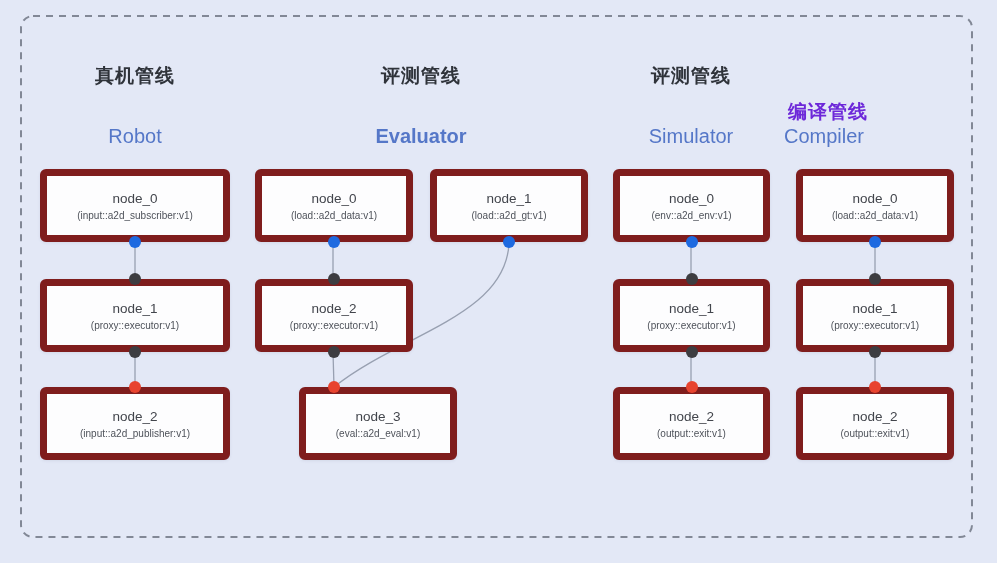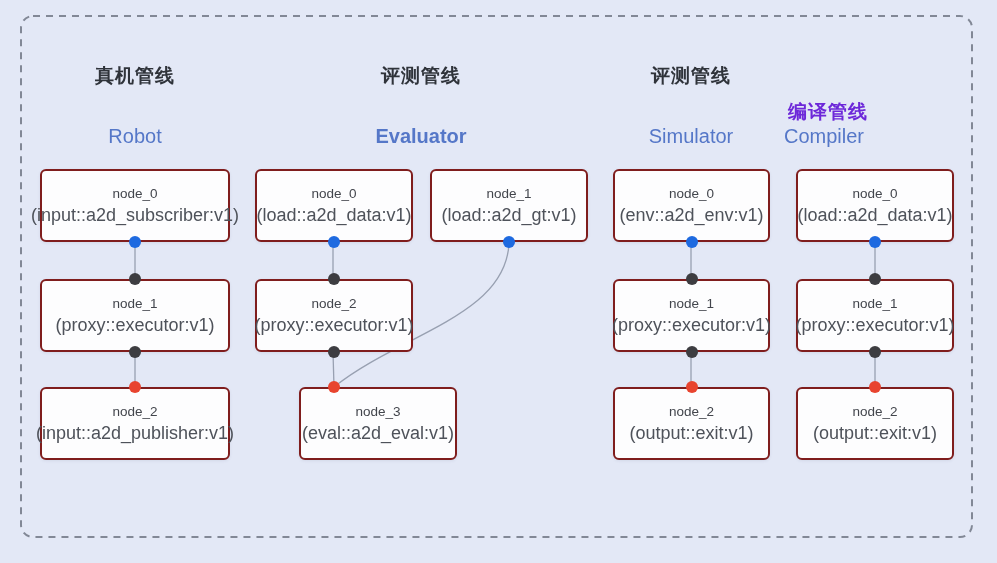--- a/index.html
+++ b/index.html
@@ -32,36 +32,36 @@
   }
   .title-en {
     font-size: 20px;
     color: #5577c8;
   }
   .node-box {
     position: absolute;
     z-index: 2;
     box-sizing: border-box;
     background: #fdfdfe;
-    border: 2px solid #7f1d1d;
+    border: 7px solid #7f1d1d;
     border-radius: 6px;
     box-shadow: 0 1px 3px rgba(100,115,150,0.12);
     display: flex;
     flex-direction: column;
     align-items: center;
     justify-content: center;
     gap: 4px;
     text-align: center;
   }
   .node-label {
     font-size: 13.5px;
     color: #42454c;
   }
   .node-type {
-    font-size: 18px;
+    font-size: 10px;
     color: #4e525a;
   }
   .port {
     position: absolute;
     z-index: 3;
     width: 12px;
     height: 12px;
     border-radius: 50%;
   }
 </style>

